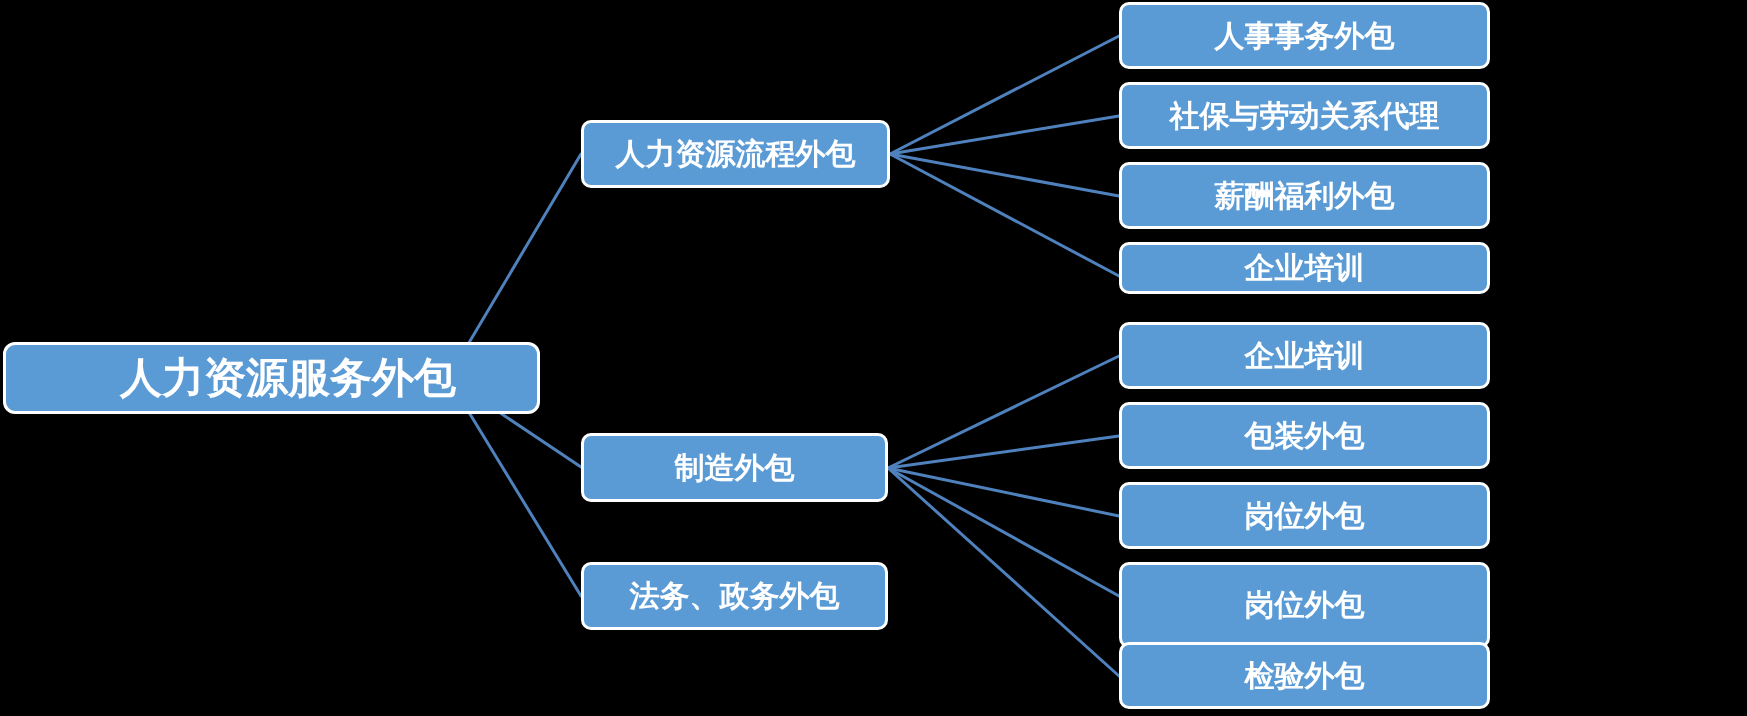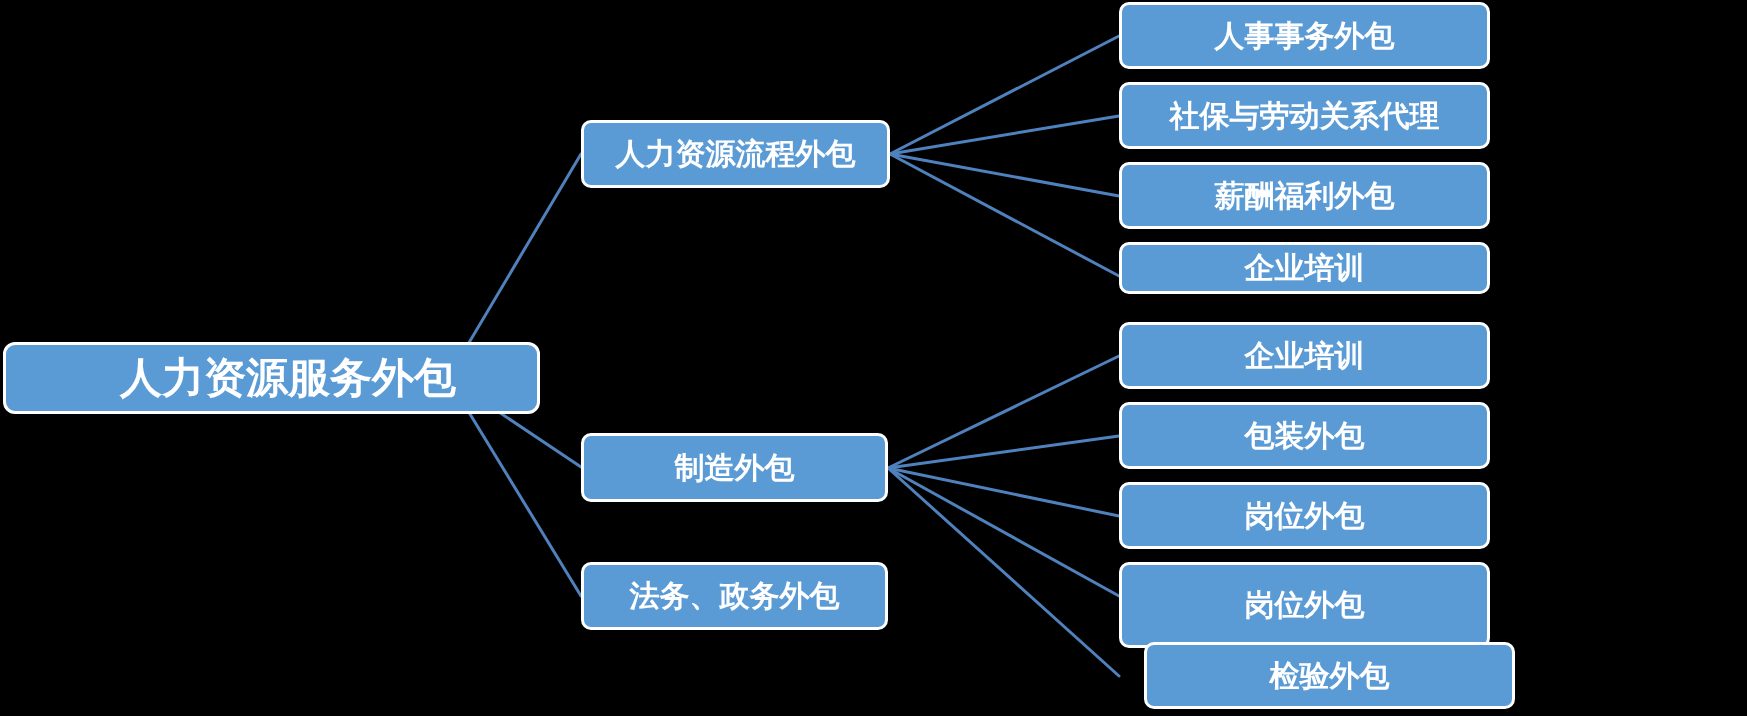--- a/index.html
+++ b/index.html
@@ -85,15 +85,15 @@
   <div class="node leaf" style="left:1119px; top:242px; width:371px; height:52px;">企业培训</div>
 
   <div class="node leaf" style="left:1119px; top:322px; width:371px; height:67px;">企业培训</div>
 
   <div class="node leaf" style="left:1119px; top:402px; width:371px; height:67px;">包装外包</div>
 
   <div class="node leaf" style="left:1119px; top:482px; width:371px; height:67px;">岗位外包</div>
 
   <div class="node leaf" style="left:1119px; top:562px; width:371px; height:86px;">岗位外包</div>
 
-  <div class="node leaf" style="left:1119px; top:642px; width:371px; height:67px;margin-left:25px;">检验外包</div>
+  <div class="node leaf" style="left:1119px; top:642px; width:371px; height:67px;">检验外包</div>
 
 </div>
 
 </body></html>

